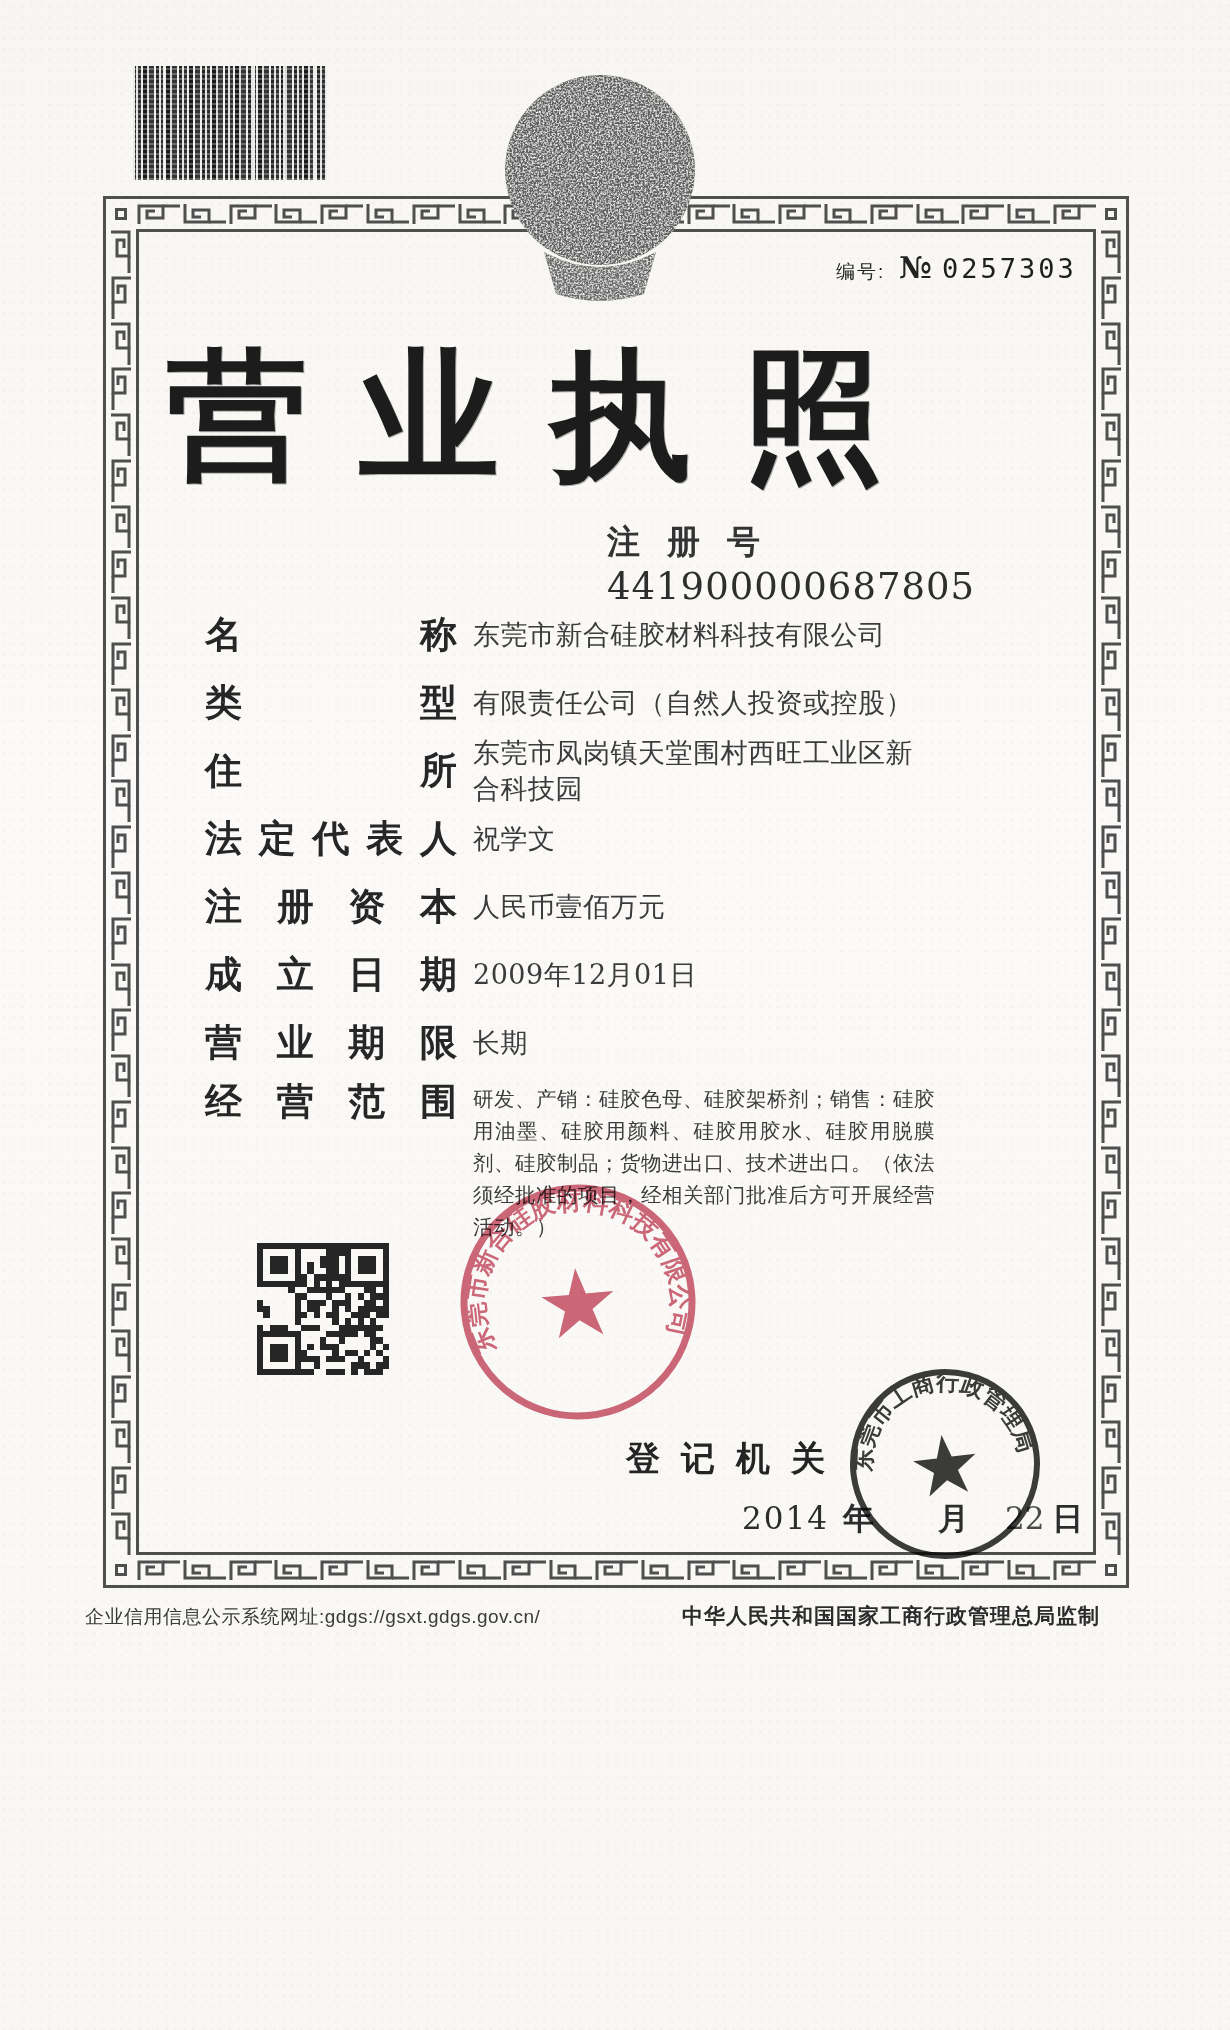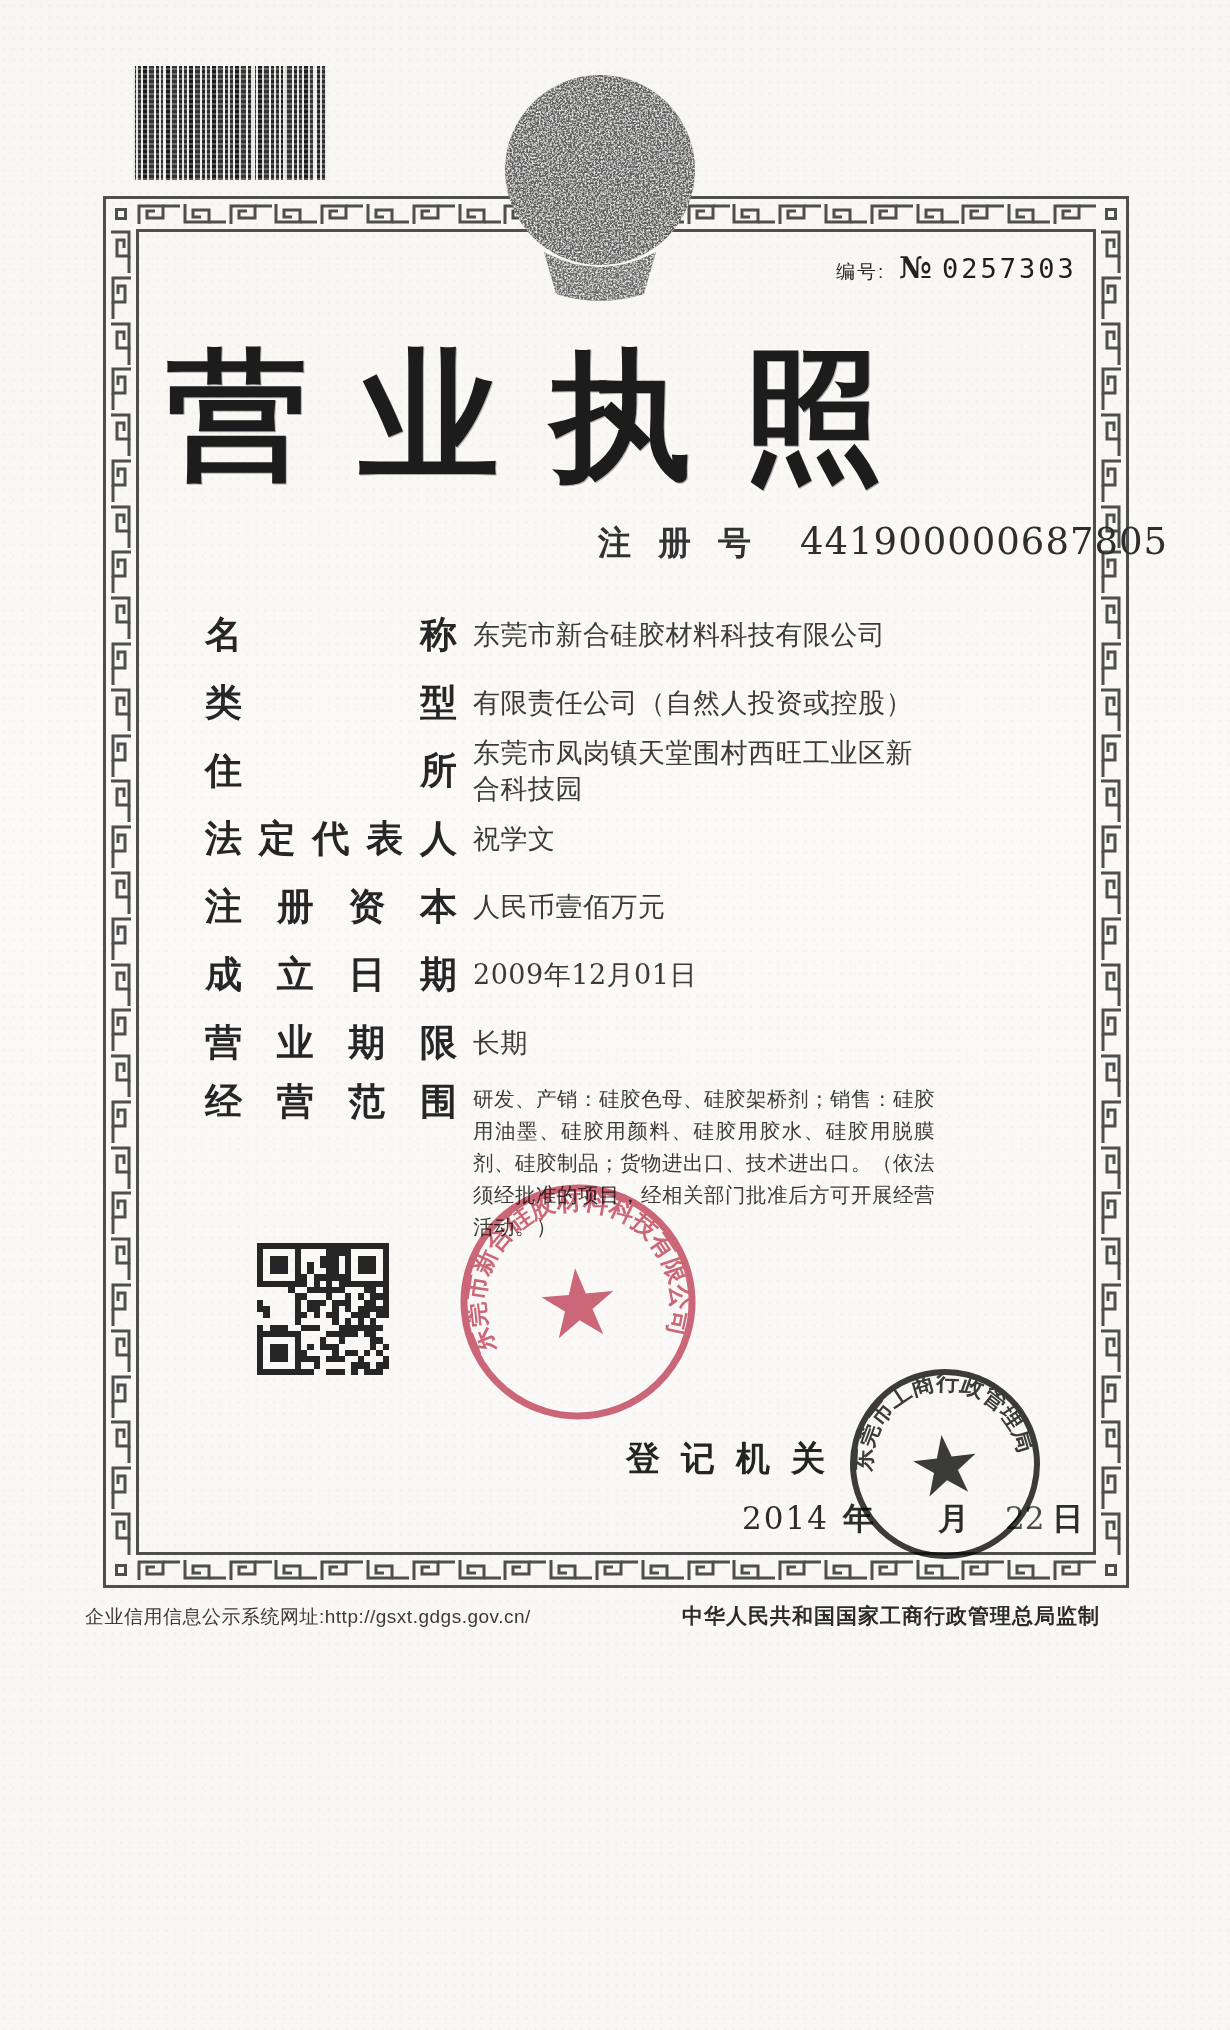--- a/index.html
+++ b/index.html
@@ -61,23 +61,23 @@
 
   
   .title {
     position:absolute; left:115px; top:336px; width:1000px; z-index:2;
     text-align:left; font-size:140px; line-height:160px; font-weight:900;
     letter-spacing:52px; padding-left:52px; color:#1c1c1c;
     text-shadow:1px 1px 0 rgba(40,40,40,.35);
   }
 
   
-  .reg-row { position:absolute; left:598px; top:520px; z-index:2; display:flex; align-items:baseline; }
+  .reg-row { position:absolute; left:598px; top:520px; z-index:2; display:flex; align-items:baseline;flex-direction:column; }
   .reg-row .lbl { font-size:33px; font-weight:600; letter-spacing:27px; color:#333; }
-  .reg-row .num { font-family:"DejaVu Serif", serif; font-size:37px; color:#2e2e2e; margin-left:22px; letter-spacing:1px; }
+  .reg-row .num { font-family:"DejaVu Serif", serif; font-size:37px; color:#2e2e2e; margin-left:9px; letter-spacing:1px; }
 
   
   .fields { position:absolute; left:205px; top:601px; width:730px; z-index:2; }
   .frow { display:flex; align-items:center; height:68px; }
   .frow.scope { align-items:flex-start; height:auto; }
   .f-label {
     flex:none; width:252px; font-size:37px; font-weight:700; color:#262626;
     text-align:justify; text-align-last:justify;
   }
   .f-value {
@@ -1285,18 +1285,18 @@
 
   <div class="date-row">
     <span class="y">2014</span>
     <span class="yu">年</span>
     <span class="mu2">月</span>
     <span class="d">22</span>
     <span class="du">日</span>
   </div>
 
   <div class="footer">
-    <span class="fl">企业信用信息公示系统网址:http://gsxt.gdgs.gov.cn/</span>
+    <span class="fl">企业信用信息公示系统网址:gdgs://gsxt.gdgs.gov.cn/</span>
     <span class="fr">中华人民共和国国家工商行政管理总局监制</span>
   </div>
 
   <div class="noise"></div>
 </div>
 
 </body></html>

